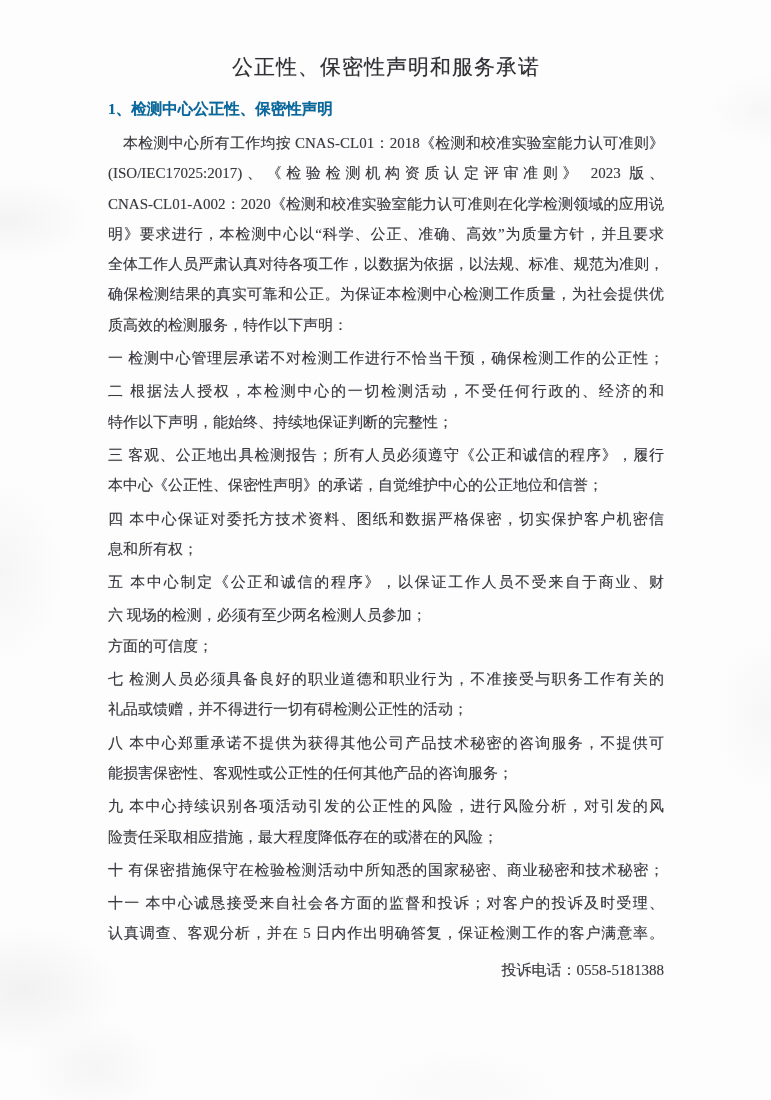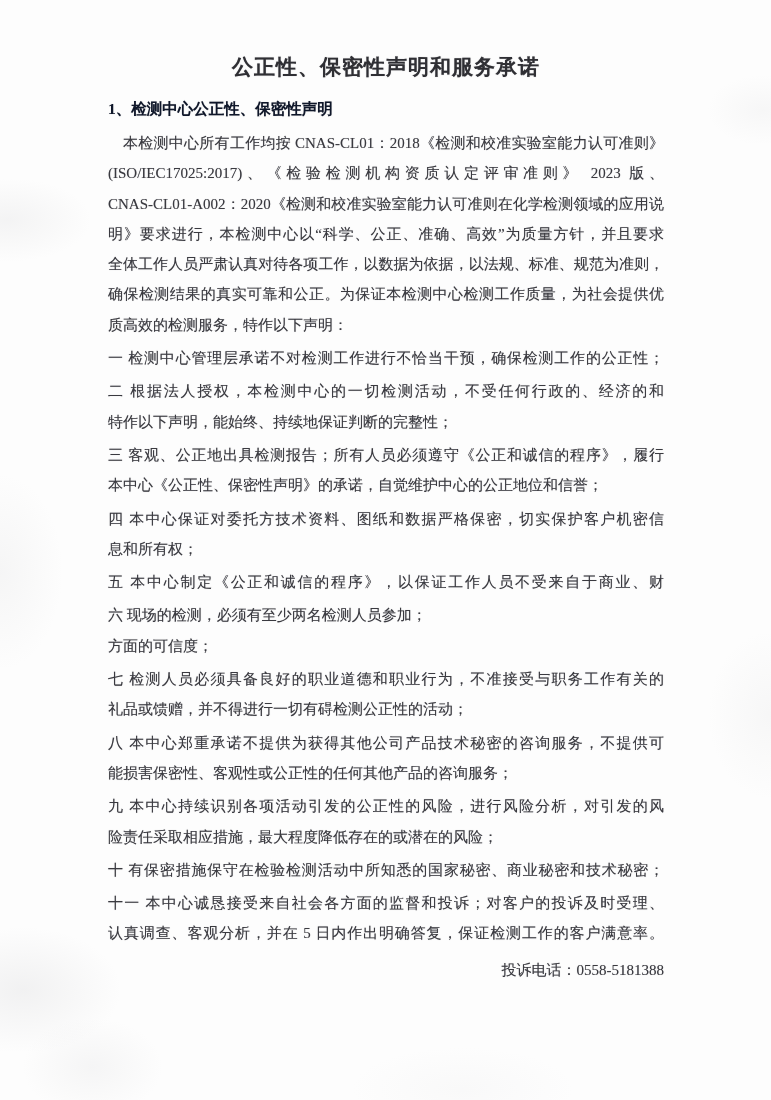--- a/index.html
+++ b/index.html
@@ -31,33 +31,33 @@
   }
   .page-content {
     position: absolute;
     left: 108px;
     top: 52px;
     width: 556px;
   }
   .doc-title {
     font-size: 21px;
     line-height: 30px;
-    font-weight: 700;
+    font-weight: 400;
     letter-spacing: 1px;
     text-align: center;
     color: #2f2f34;
     margin: 0 0 16px 0;
     text-shadow: 0 0 0.8px rgba(70,70,75,0.55);
   }
   .section-heading {
     font-size: 15.5px;
     line-height: 22px;
     font-weight: 700;
     margin: 0 0 8px 0;
-    color: #0f172a;
+    color: #0369a1;
     text-shadow: 0 0 0.7px rgba(80,80,85,0.5);
   }
   .line {
     font-size: 15px;
     line-height: 30.3px;
     white-space: normal;
     text-align: left;
     text-shadow: 0 0 0.7px rgba(95,95,100,0.55);
   }
   

